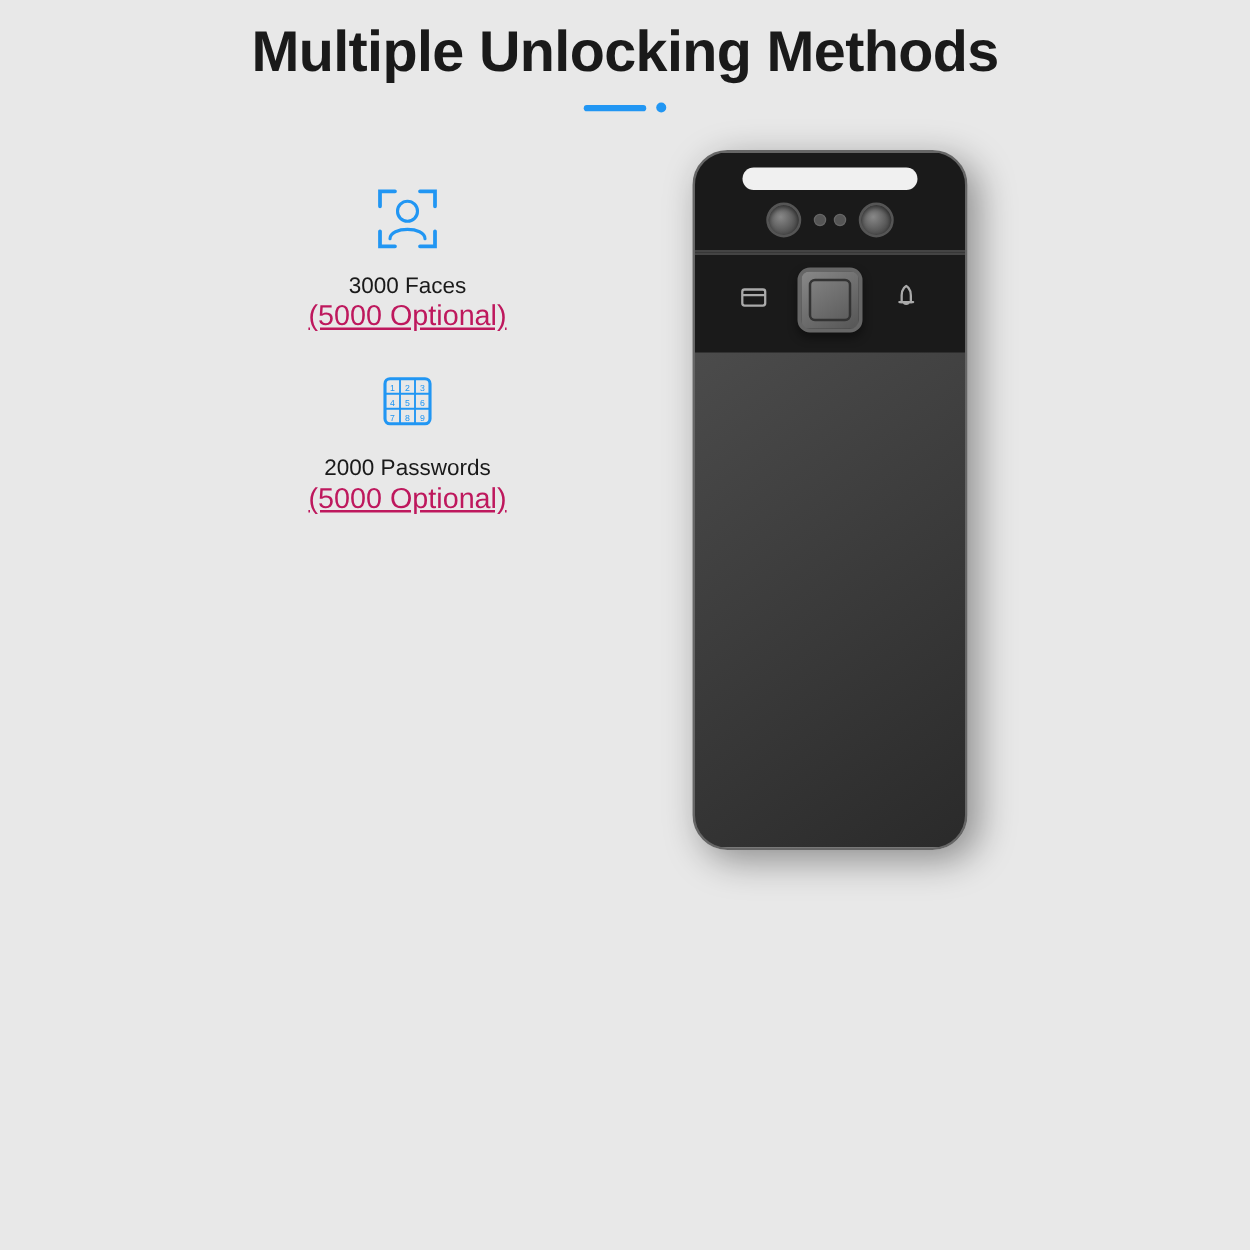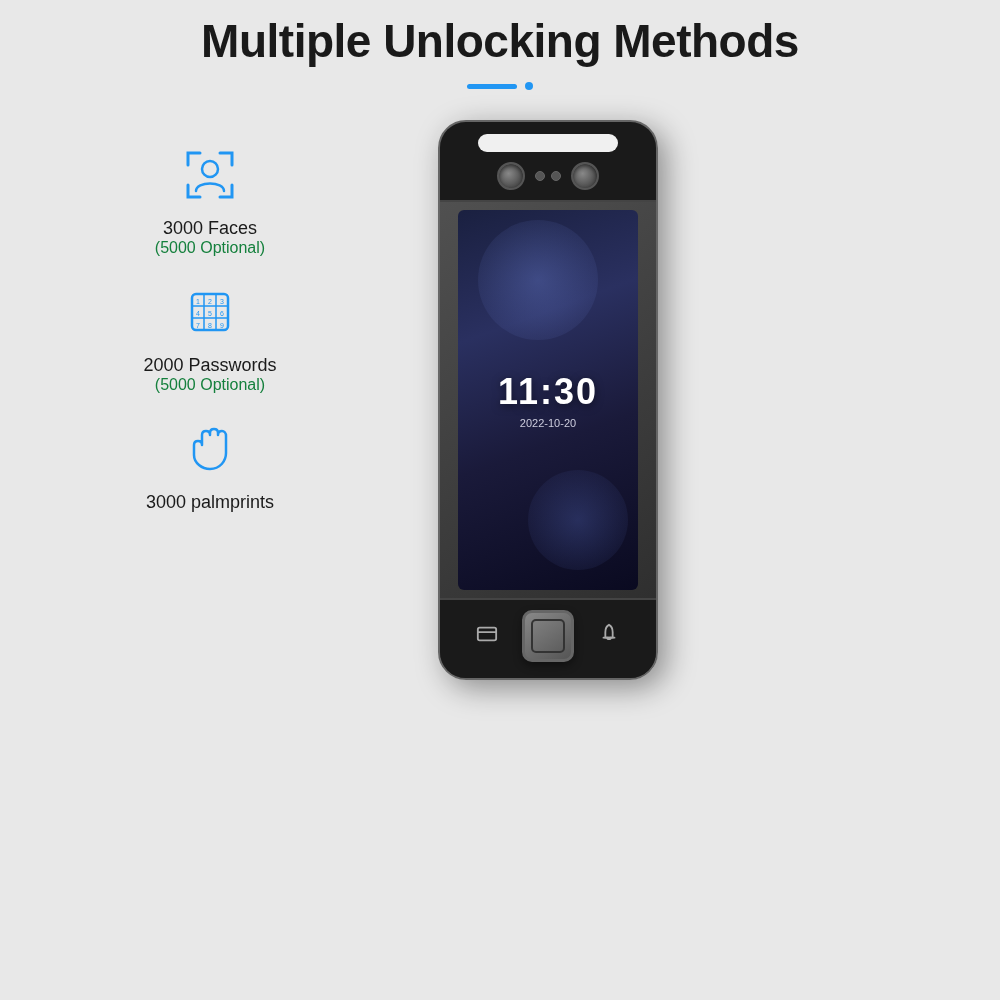--- a/index.html
+++ b/index.html
@@ -49,21 +49,21 @@
       height: 8px;
       background: #2196f3;
       border-radius: 50%;
     }
 
     .content-area {
       display: flex;
       width: 100%;
       padding: 0 60px;
       gap: 28px;
-      justify-content: flex-start;
+      justify-content: center;
       align-items: flex-start;
     }
 
     
     .features-list {
       display: flex;
       flex-direction: column;
       gap: 0px;
       width: 300px;
       padding-top: 10px;
@@ -91,23 +91,24 @@
       height: 60px;
     }
 
     .feature-label {
       font-size: 18px;
       font-weight: 500;
       color: #1a1a1a;
     }
 
     .feature-optional {
-      font-size: 16px;
-      color: #15803d;
+      font-size: 23px;
+      color: #be185d;
       font-weight: 500;
+      text-decoration: underline;
     }
 
     
     .device-container {
       width: 320px;
       display: flex;
       justify-content: center;
       align-items: flex-start;
       margin-top: -10px;
     }
@@ -341,53 +342,38 @@
             <text x="16" y="46" font-size="7" fill="#2196f3" font-family="Arial">7</text>
             <text x="28" y="46" font-size="7" fill="#2196f3" font-family="Arial">8</text>
             <text x="40" y="46" font-size="7" fill="#2196f3" font-family="Arial">9</text>
           </svg>
         </div>
         <span class="feature-label">2000 Passwords</span>
         <span class="feature-optional">(5000 Optional)</span>
       </div>
 
 
-      <div class="feature-item">
-        <div class="feature-icon">
-          <svg viewBox="0 0 60 60" fill="none" xmlns="http://www.w3.org/2000/svg">
-
-            <path d="M14 34 L14 26 C14 23 16 22 18 22 C20 22 22 23 22 26 L22 16 C22 13 24 12 26 12 C28 12 30 13 30 16 L30 14 C30 11 32 10 34 10 C36 10 38 11 38 14 L38 16 C38 13 40 12 42 12 C44 12 46 14 46 17 L46 34 C46 42 40 50 30 50 C22 50 14 44 14 36 Z" stroke="#2196f3" stroke-width="2.5" stroke-linecap="round" stroke-linejoin="round" fill="none"></path>
-          </svg>
-        </div>
-        <span class="feature-label">3000 palmprints</span>
-      </div>
 
     </div>
 
     <div class="device-container">
       <div class="device">
 
         <div class="device-top">
           <div class="device-white-bar"></div>
           <div class="device-sensors-row">
             <div class="sensor-circle"></div>
             <div class="sensor-small-group">
               <div class="sensor-dot"></div>
               <div class="sensor-dot"></div>
             </div>
             <div class="sensor-circle"></div>
           </div>
         </div>
 
-        <div class="device-screen">
-          <div class="screen-circle-1"></div>
-          <div class="screen-circle-2"></div>
-          <span class="screen-time">11:30</span>
-          <span class="screen-date">2022-10-20</span>
-        </div>
 
         <div class="device-bottom">
           <div class="device-bottom-icons">
 
             <span class="bottom-icon">
               <svg width="22" height="22" viewBox="0 0 24 24" fill="none">
                 <rect x="2" y="5" width="20" height="14" rx="2" stroke="#aaa" stroke-width="2" fill="none"></rect>
                 <line x1="2" y1="10" x2="22" y2="10" stroke="#aaa" stroke-width="2"></line>
               </svg>
             </span>

